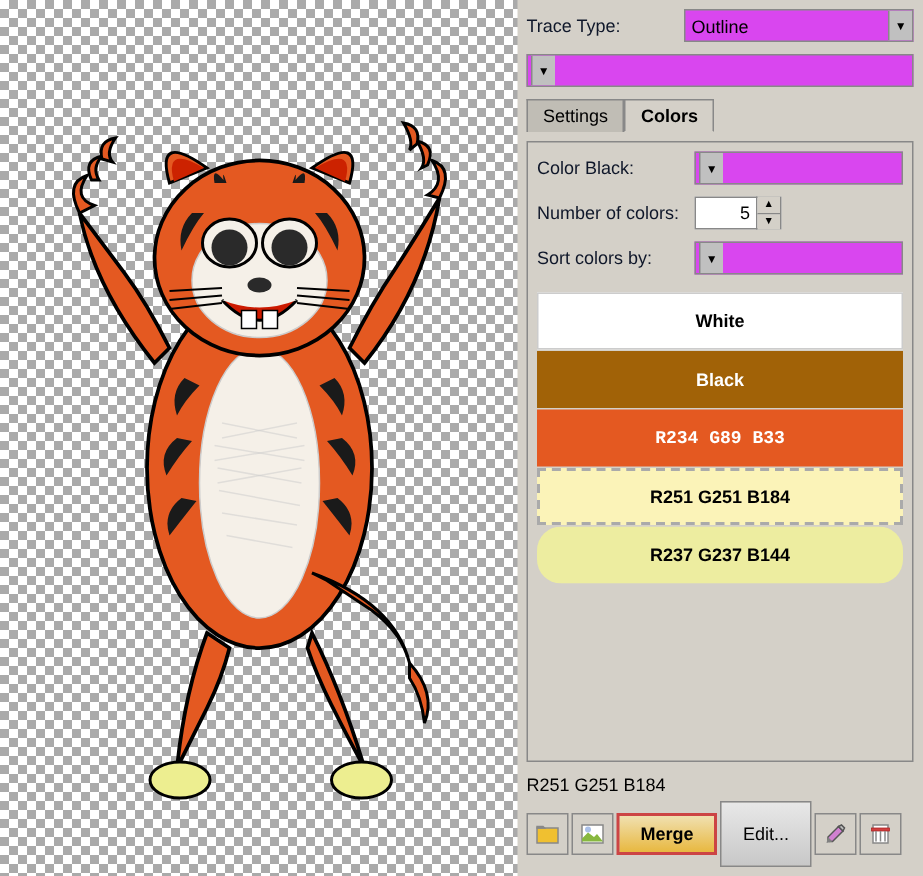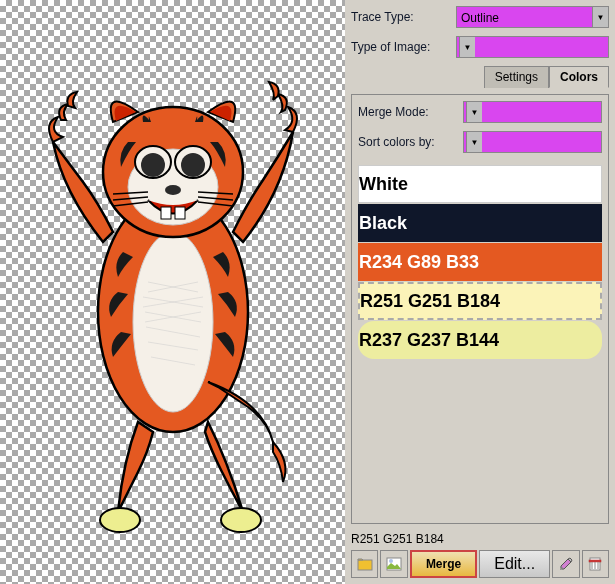--- a/index.html
+++ b/index.html
@@ -86,21 +86,20 @@
       flex: 1;
       padding: 2px 4px;
       font-size: 12px;
     }
 
     
     .tabs-row {
       display: flex;
       gap: 0;
       margin-bottom: 2px;
-      justify-content: flex-end;
     }
 
     .tab {
       padding: 3px 10px;
       font-size: 12px;
       border: 1px solid #888;
       cursor: pointer;
       background: #d4d0c8;
       border-bottom: none;
     }
@@ -131,40 +130,42 @@
       display: flex;
       flex-direction: column;
       gap: 1px;
       margin-top: 4px;
     }
 
     .color-swatch {
       height: 38px;
       display: flex;
       align-items: center;
-      font-size: 18px;
+      justify-content: center;
+      font-size: 12px;
       font-weight: bold;
       cursor: pointer;
       border: 1px solid transparent;
     }
 
     .swatch-white {
       background: #ffffff;
       color: #000;
       border: 1px solid #ccc;
     }
 
     .swatch-black {
-      background: #0f172a;
+      background: #a16207;
       color: #fff;
     }
 
     .swatch-orange {
       background: #E45921;
       color: #fff;
+      font-family: Liberation Mono, monospace;
     }
 
     .swatch-yellow1 {
       background: #FBF3B8;
       color: #000;
       border: 2px dashed #aaa;
     }
 
     .swatch-yellow2 {
       background: #EDEDA0;
@@ -252,25 +253,25 @@
       cursor: pointer;
       font-size: 12px;
       font-weight: bold;
       display: flex;
       align-items: center;
       justify-content: center;
     }
 
     .edit-btn {
       padding: 4px 14px;
-      height: 28px;
+      height: 44px;
       background: linear-gradient(to bottom, #e8e8e8, #c8c8c8);
       border: 1px solid #888;
       cursor: pointer;
-      font-size: 16px;
+      font-size: 12px;
       display: flex;
       align-items: center;
       justify-content: center;
     }
 
     .small-icon-btn {
       width: 28px;
       height: 28px;
       background: #d4d0c8;
       border: 1px solid #888;
@@ -372,40 +373,49 @@
 
     <div class="form-row">
       <span class="form-label">Trace Type:</span>
       <div class="dropdown-wrapper">
         <span class="dropdown-text">Outline</span>
         <div class="dropdown-arrow">▼</div>
       </div>
     </div>
 
     <div class="form-row">
-      <span class="form-label">Type of Image:</span>
       <div class="dropdown-wrapper">
         <div class="dropdown-arrow">▼</div>
       </div>
     </div>
 
     <div class="tabs-row">
       <div class="tab">Settings</div>
       <div class="tab active">Colors</div>
     </div>
 
     <div class="colors-panel">
 
       <div class="form-row">
-        <span class="form-label">Merge Mode:</span>
+        <span class="form-label">Color Black:</span>
         <div class="dropdown-wrapper">
           <div class="dropdown-arrow">▼</div>
         </div>
       </div>
 
+      <div class="form-row">
+        <span class="form-label">Number of colors:</span>
+        <div class="number-input-wrapper">
+          <input class="number-input" type="text" value="5" style="">
+          <div class="spin-buttons">
+            <button class="spin-btn">▲</button>
+            <button class="spin-btn">▼</button>
+          </div>
+        </div>
+      </div>
 
       <div class="form-row">
         <span class="form-label">Sort colors by:</span>
         <div class="dropdown-wrapper">
           <div class="dropdown-arrow">▼</div>
         </div>
       </div>
 
       <div class="color-swatches">
         <div class="color-swatch swatch-white">

